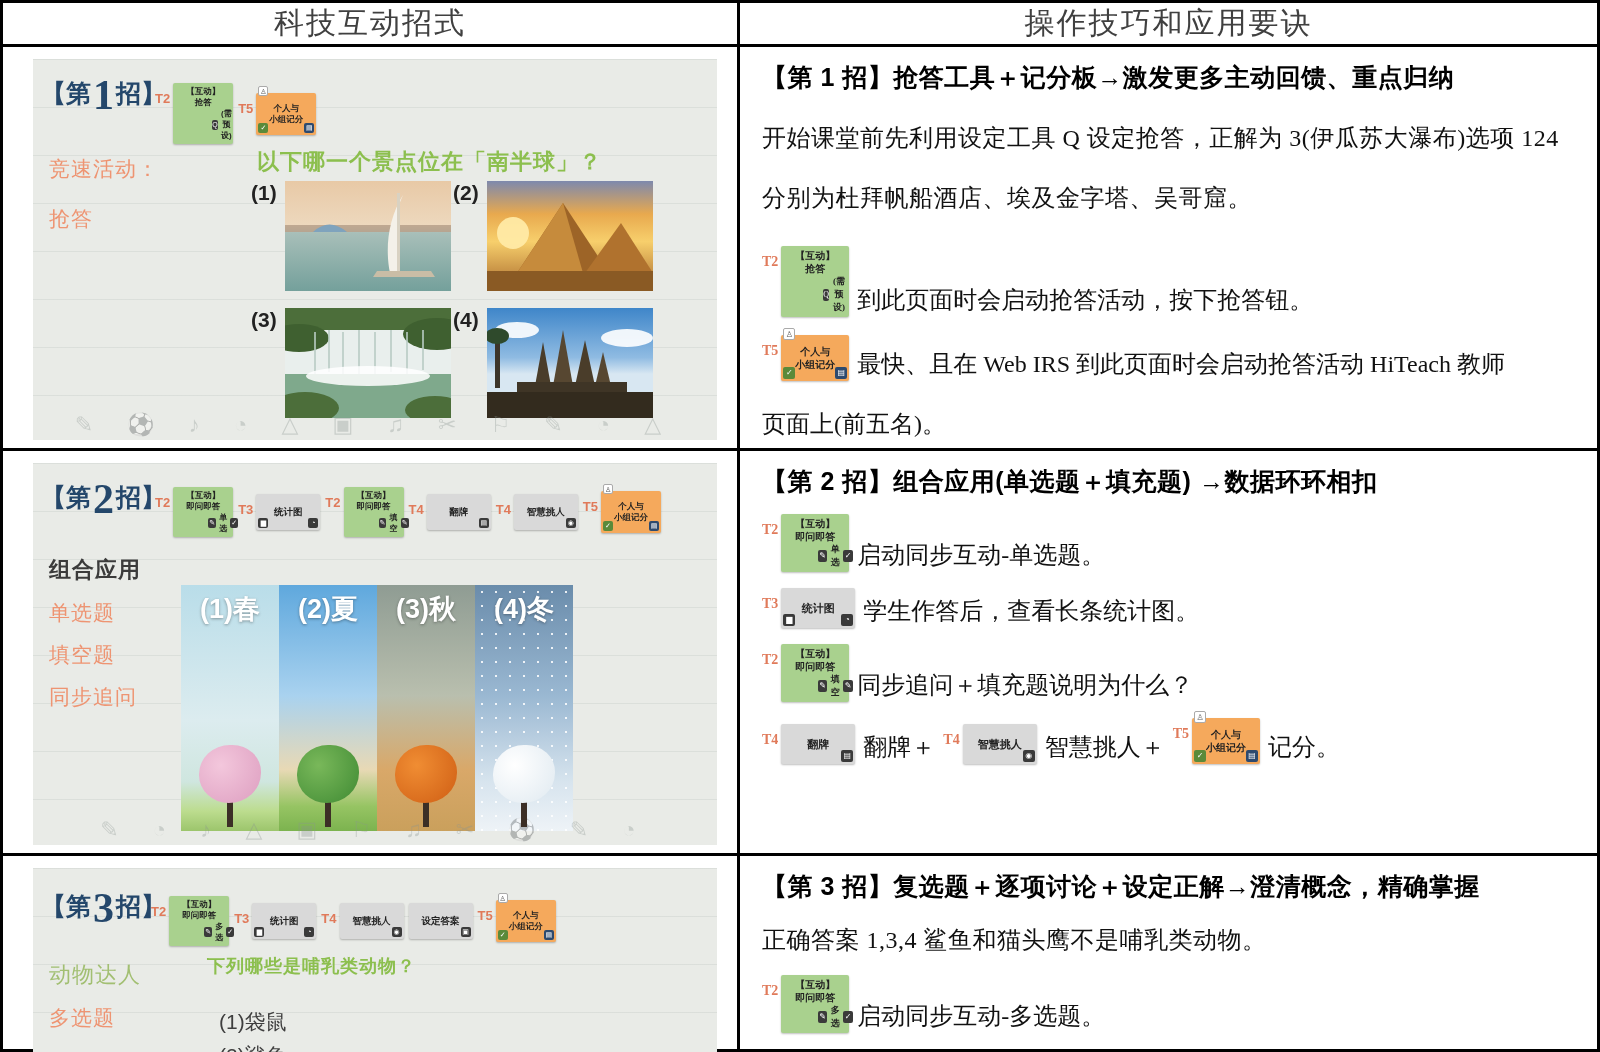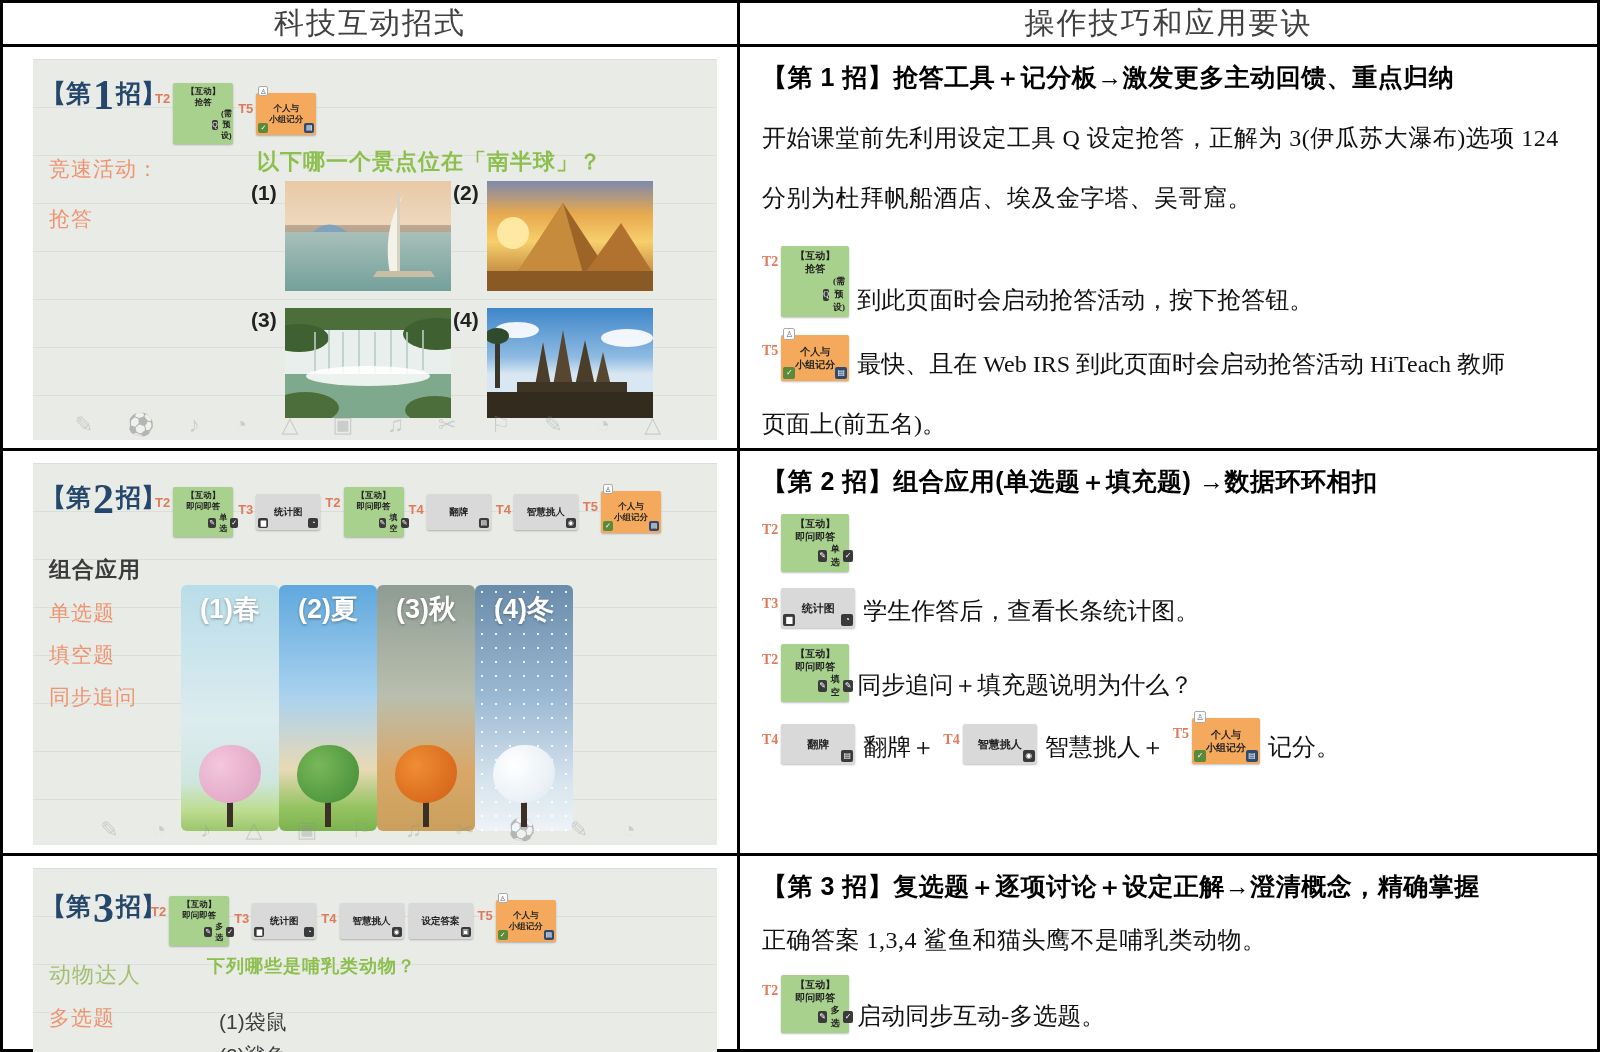--- a/index.html
+++ b/index.html
@@ -41,21 +41,21 @@
   
   .photo-grid { position:absolute; left:218px; top:122px; display:grid;
     grid-template-columns:202px 202px; row-gap:17px; }
   .photo-cell { display:flex; align-items:flex-start; }
   .photo-num { font-weight:bold; font-size:21px; color:#222; width:34px; flex:0 0 34px; }
   .photo { width:166px; height:110px; position:relative; overflow:hidden; }
   .photo svg { position:absolute; inset:0; width:100%; height:100%; }
 
   
   .seasons { position:absolute; left:148px; top:122px; width:392px; height:246px; display:flex; }
-  .season { flex:1 1 25%; position:relative; overflow:hidden;border-radius:6px; }
+  .season { flex:1 1 25%; position:relative; overflow:hidden; }
   .season-label { position:absolute; top:6px; left:50%; transform:translateX(-50%); white-space:nowrap;
     color:#fff; font-weight:bold; font-size:27px; text-shadow:0 1px 3px rgba(0,0,0,.35); z-index:3; }
   .season.spring { background:linear-gradient(180deg,#b9dde9 0%,#dcecef 55%,#cfe6df 80%,#bcdc8e 92%,#9cc56c 100%); }
   .season.summer { background:linear-gradient(180deg,#5fa8dd 0%,#a9d2ef 45%,#e8d9b5 75%,#96c463 90%,#7cb34f 100%); }
   .season.autumn { background:linear-gradient(180deg,#8f9c93 0%,#b9bfae 45%,#d9a869 75%,#caa05c 100%); }
   .season.winter { background:linear-gradient(180deg,#6a8cab 0%,#9ab8d2 45%,#d7e4ee 80%,#eef3f7 100%); }
   .season::before { content:""; position:absolute; left:50%; bottom:28px; transform:translateX(-50%);
     width:62px; height:58px; border-radius:50% 46% 52% 48%; z-index:2; }
   .season::after { content:""; position:absolute; left:50%; bottom:4px; transform:translateX(-50%);
     width:6px; height:38px; background:#3c2f26; z-index:1; }
@@ -394,20 +394,21 @@
                   <span class="badge green">
                     <span class="b-line">【互动】</span>
                     <span class="b-line">即问即答</span>
                     <span class="b-bottom">
                       <span class="mini ">✎</span>
                       <span>单选</span>
                       <span class="mini ">✓</span>
                     </span>
                   </span>
                 </span>
+                <span class="step-text">启动同步互动-单选题。</span>
               </span>
             </div>
             <div class="step">
               <span class="seg">
                 <span class="badge-group">
                   <span class="t-label">T3</span>
                   <span class="badge gray">
                     <span class="g-label">统计图</span>
                     <span class="mini abs bl">▆</span>
                     <span class="mini abs br">◔</span>

